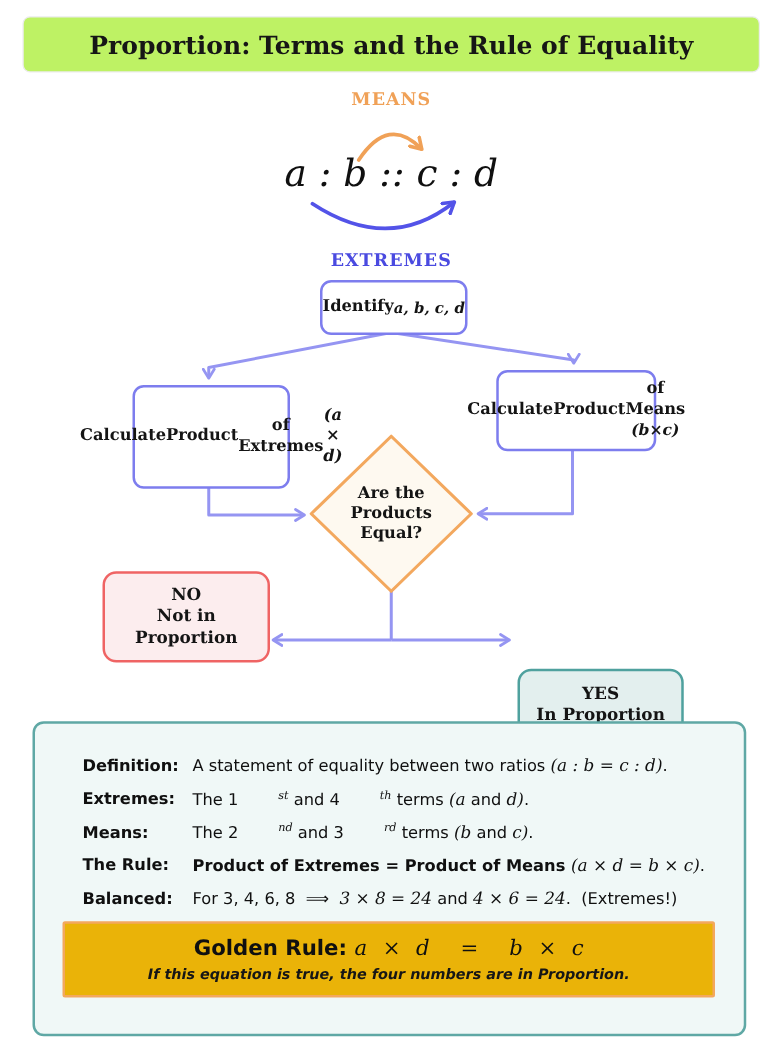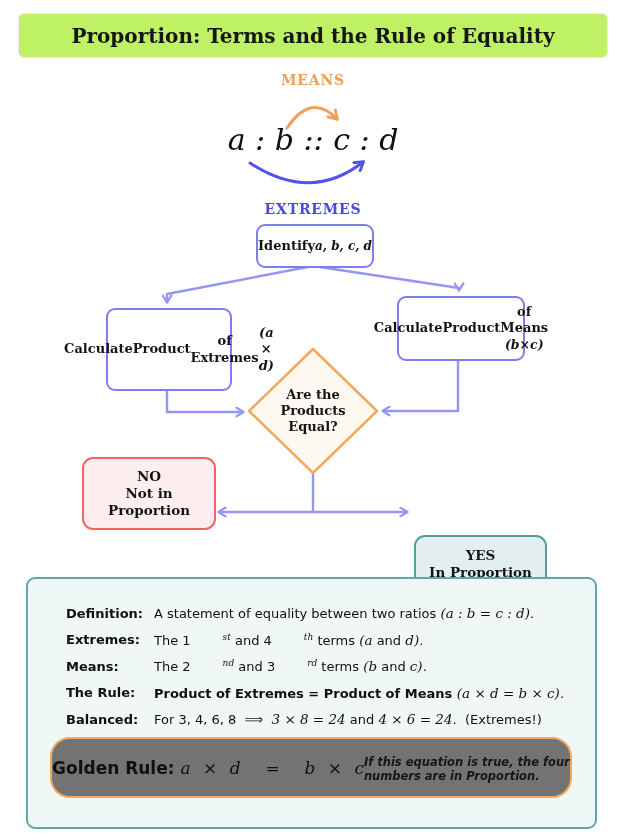--- a/index.html
+++ b/index.html
@@ -78,22 +78,22 @@
   .summary-rows { position:absolute; left:38px; top:21px; width:500px; }
   .srow { display:flex; height:26.5px; align-items:center; font-size:13px; color:#101010; }
   .slabel { width:88px; font-weight:bold; flex:none; }
   .scontent { white-space:pre; }
   .scontent .math { font-family:"DejaVu Serif", serif; font-style:italic; font-size:13.5px; }
   .scontent .bold { font-weight:bold; }
   .scontent .sup  { font-family:"DejaVu Serif", serif; font-style:italic; vertical-align:super; font-size:9px;padding-left:32px; }
 
   .golden-box {
     position:absolute; left:22px; top:158px; width:518px; height:57px;
-    background:#737373; border:2.5px solid #f3a85e; border-radius:20px;
-    display:flex; flex-direction:row; align-items:center; justify-content:center;
+    background:#eab308; border:2.5px solid #f3a85e; border-radius:2px;
+    display:flex; flex-direction:column; align-items:center; justify-content:center;
   }
   .golden-line1 { font-size:17px; color:#101010; white-space:pre; }
   .golden-line1 .glabel { font-weight:bold; }
   .golden-line1 .geq {
     font-family:"DejaVu Serif", serif; font-style:italic; word-spacing:7px; padding-left:6px;
   }
   .golden-note {
     margin-top:3px; font-size:11.5px; font-style:italic; font-weight:bold; color:#161616;
   }
 </style>

